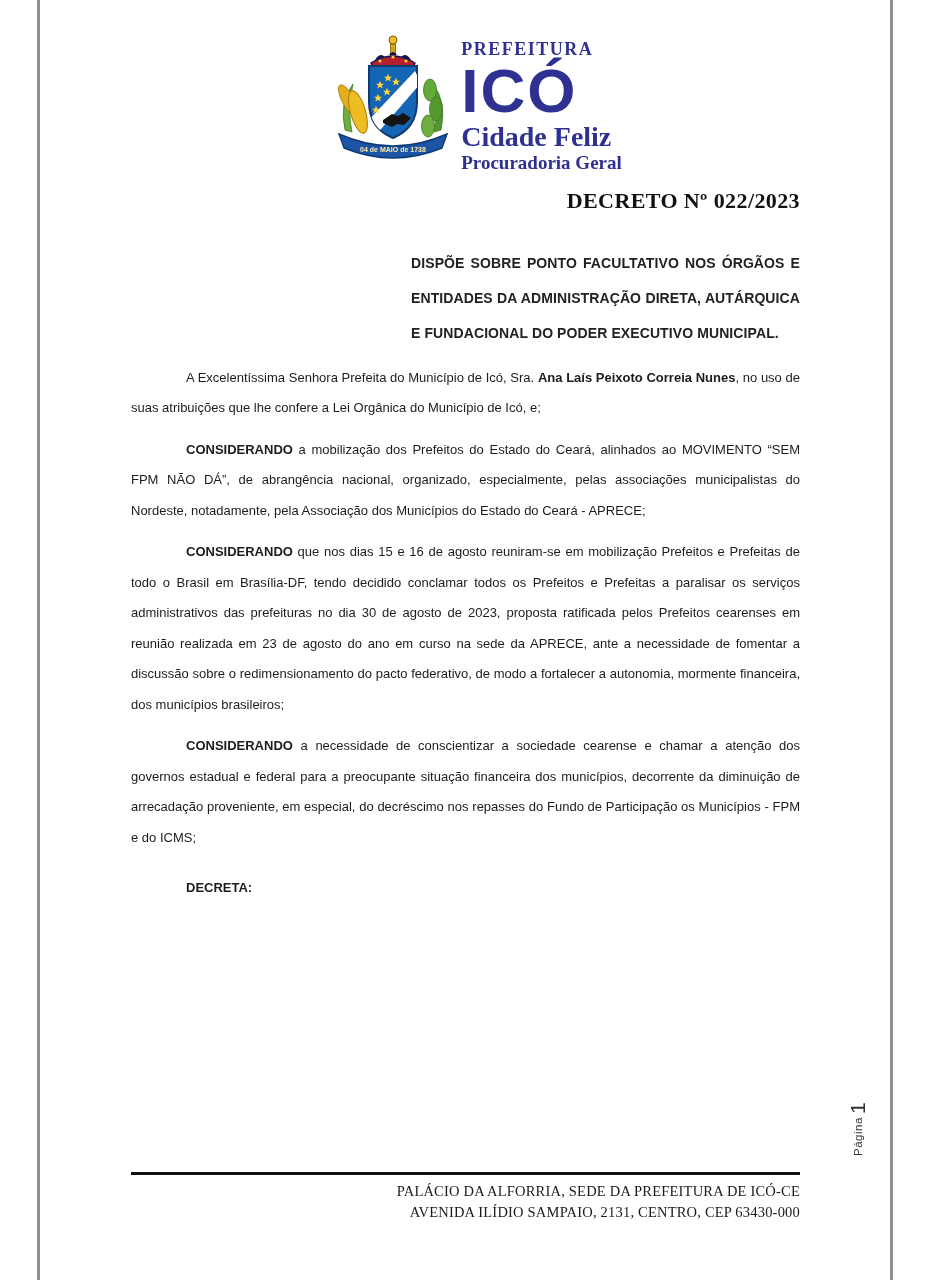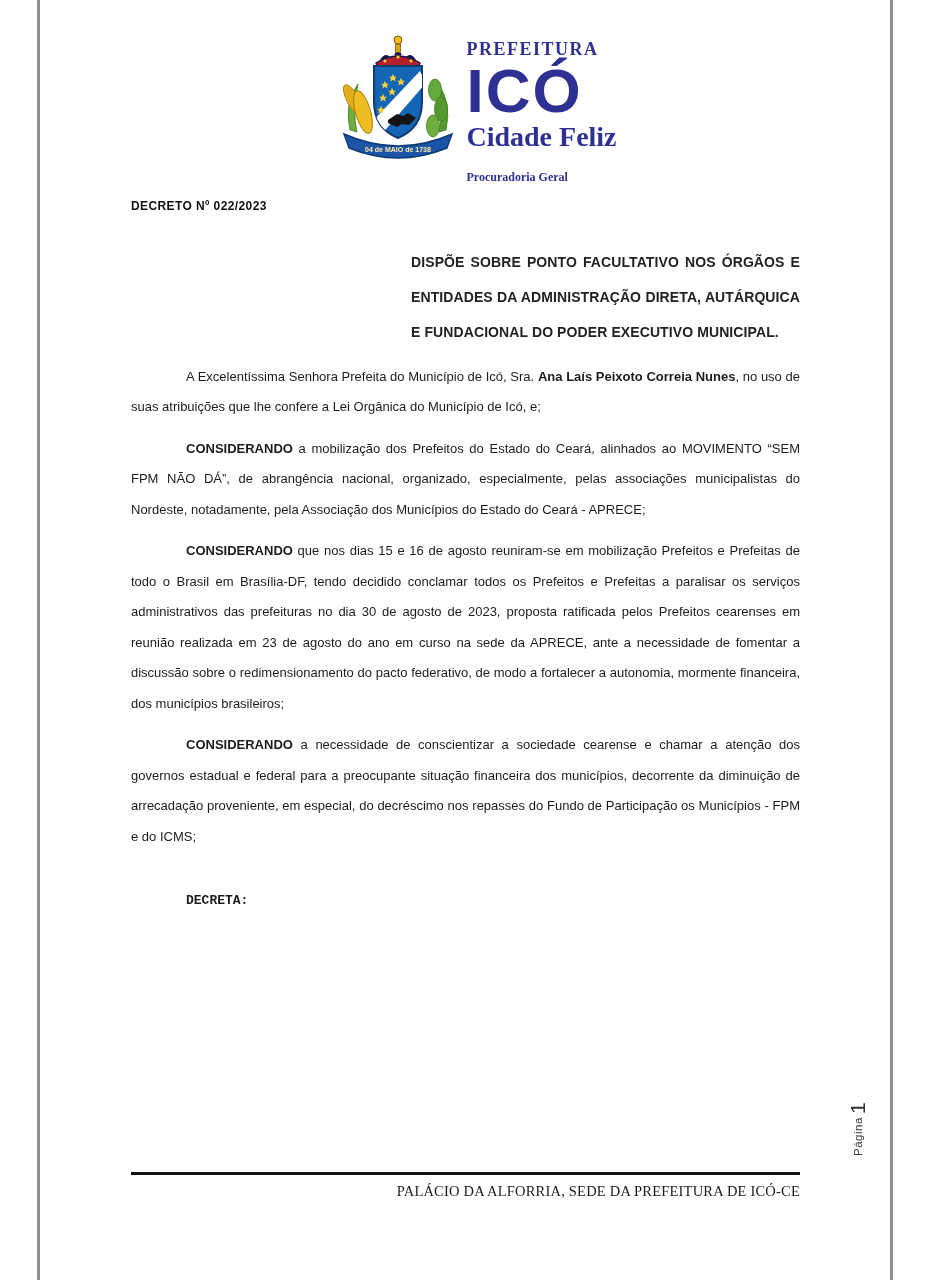--- a/index.html
+++ b/index.html
@@ -14,34 +14,34 @@
               padding-top:30px;gap:8px;margin-left:24px;}
   .crest{width:120px;height:136px;flex:0 0 auto;}
   .brand{display:flex;flex-direction:column;align-items:flex-start;padding-top:10px;
          color:#2e3192;line-height:1;}
   .brand-prefeitura{font-family:"Liberation Serif",serif;font-weight:bold;
                     font-size:18px;letter-spacing:1.5px;}
   .brand-city{font-family:"Liberation Sans",sans-serif;font-weight:bold;
               font-size:62px;letter-spacing:2px;margin-top:4px;line-height:0.95;}
   .brand-slogan{font-family:"Liberation Serif",serif;font-weight:bold;
                 font-size:28px;margin-top:2px;}
-  .brand-dept{font-family:"Liberation Serif",serif;font-weight:bold;font-size:12px;margin-top:20px;}
+  .brand-dept{font-family:"Liberation Serif",serif;font-weight:bold;font-size:19px;margin-top:2px;}
 
   
-  .doc-title{font-size:12px;font-weight:bold;letter-spacing:.4px;color:#111;
-             text-align:left;margin:16px 131px 0;}
+  .doc-title{font-size:22px;font-weight:bold;letter-spacing:.4px;color:#111;
+             text-align:right;margin:16px 131px 0;font-family:Liberation Serif, serif;}
   .epigraph{margin:32px 131px 0;padding-left:280px;text-align:justify;
             font-weight:bold;font-size:14px;line-height:35px;color:#222;letter-spacing:.1px;}
 
   
   .doc-body{margin:12px 131px 0;}
   .para{font-size:13px;line-height:30.5px;text-align:justify;text-indent:55px;
         margin:0 0 11px;color:#1c1c1c;}
   .para .b{font-weight:bold;}
-  .para.extra-top{margin-top:34px;font-family:Liberation Mono, monospace;}
+  .para.extra-top{margin-top:20px;}
 
   
   .page-marker{position:absolute;left:846px;top:1086px;height:70px;
                writing-mode:vertical-rl;transform:rotate(180deg);
                display:flex;align-items:center;color:#333;}
   .pm-label{font-size:11.5px;letter-spacing:.5px;}
   .pm-num{font-size:21px;margin-top:3px;}
 
   
   .doc-footer{position:absolute;left:131px;top:1172px;width:669px;text-align:right;
@@ -131,14 +131,15 @@
     </div>
 
   <div class="page-marker">
     <span class="pm-label">Página</span>
     <span class="pm-num">1</span>
   </div>
 
   <footer class="doc-footer">
     <div class="footer-rule"></div>
     <div class="footer-line">PALÁCIO DA ALFORRIA, SEDE DA PREFEITURA DE ICÓ-CE</div>
+    <div class="footer-line">AVENIDA ILÍDIO SAMPAIO, 2131, CENTRO, CEP 63430-000</div>
   </footer>
 </div>
 
 </body></html>

